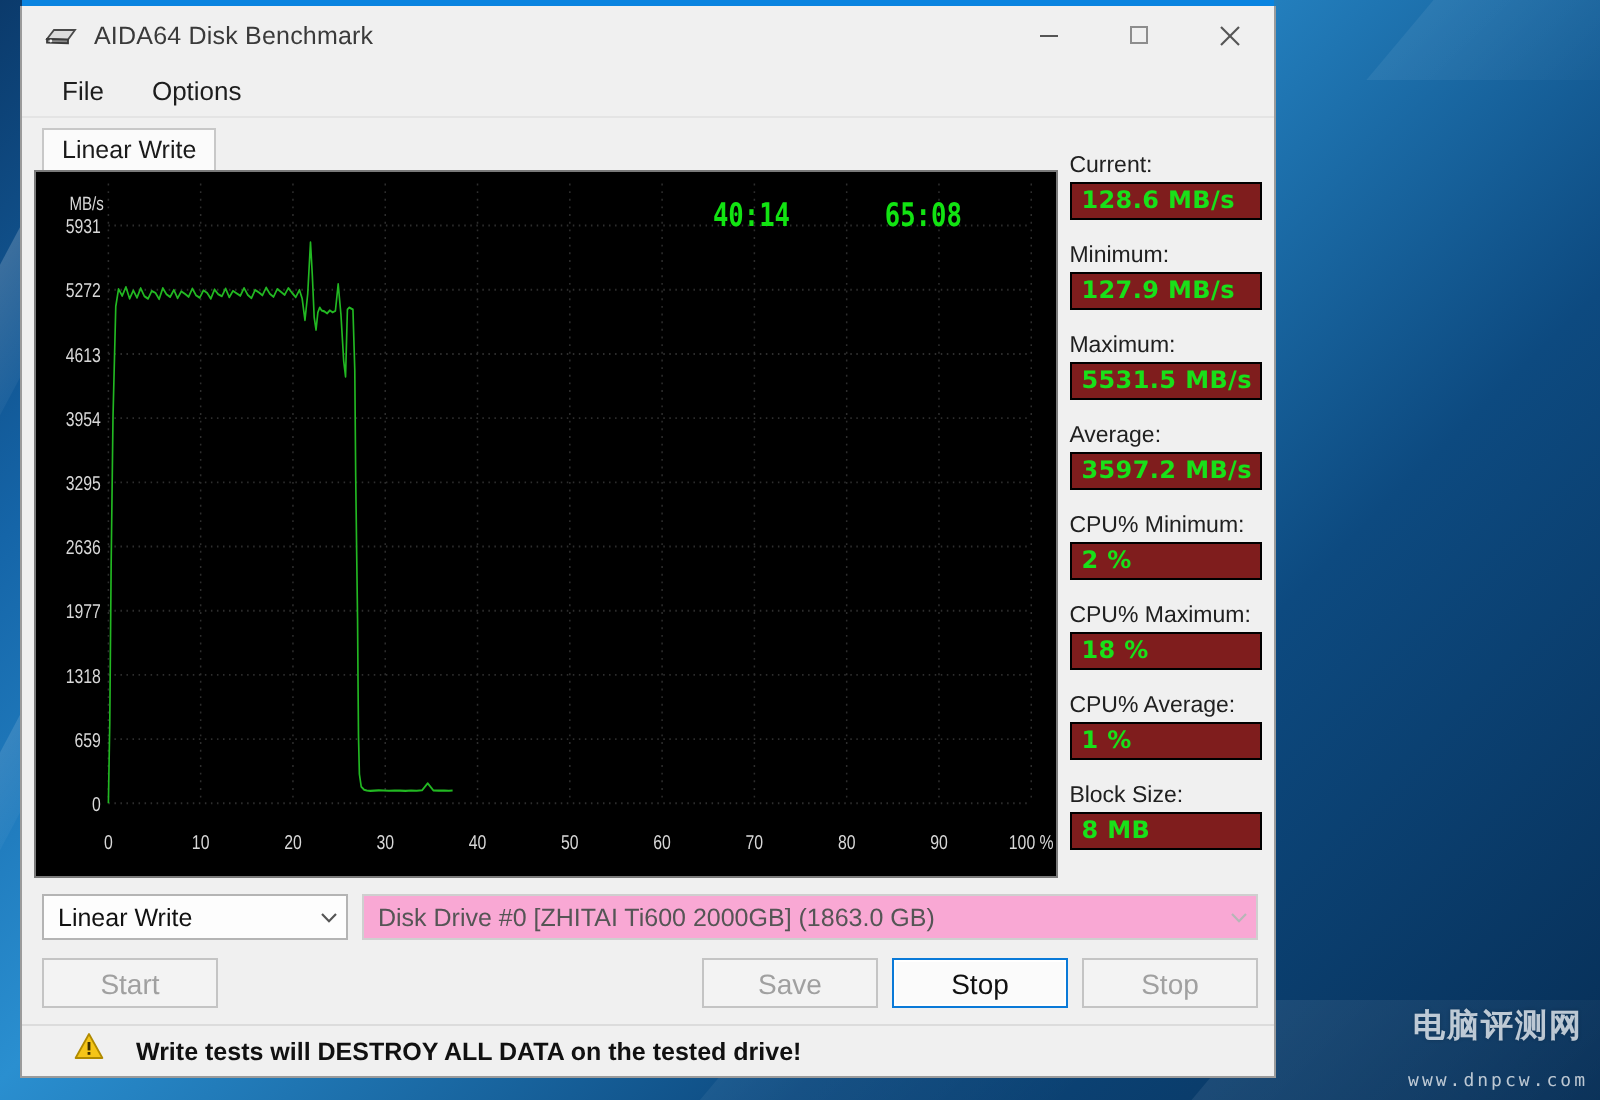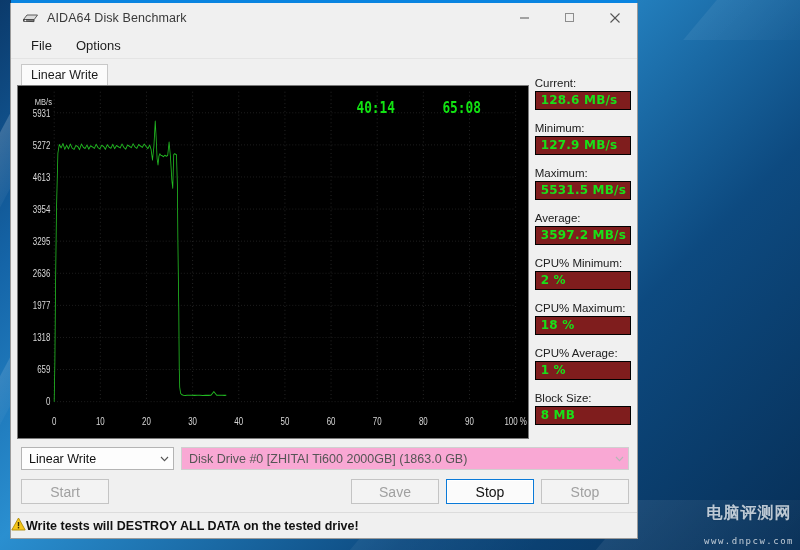--- a/index.html
+++ b/index.html
@@ -161,22 +161,22 @@
   .btn.enabled { color:#111; background:#fbfbfb; border-color:#0a7ad8; box-shadow: inset 0 0 0 1px #ffffff; }
   .btn.spacer-left { margin-left: auto; }
 
   
   #statusbar {
     flex: 0 0 auto;
     height: 26px; margin-top: 8px;
     background:#f0f0f0;
     border-top:1px solid #dcdcdc;
     display:flex; align-items:center;
-    padding-left: 0;
-    gap: 0;
+    padding-left: 26px;
+    gap: 16px;
   }
   .warn-text {
     font-size: 12.5px; font-weight: bold; color:#111;
   }
 
   
   #watermark {
     position:absolute; right: 6px; bottom: 4px;
     text-align:center; pointer-events:none;
     opacity: .72;

